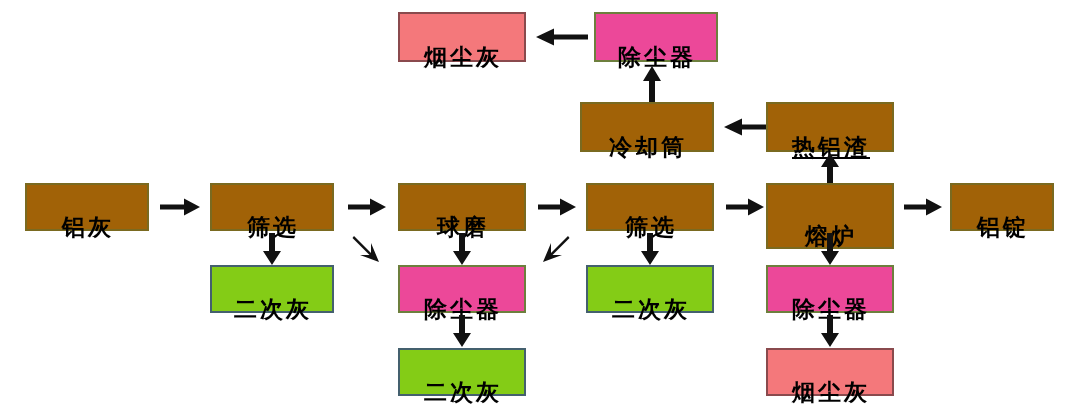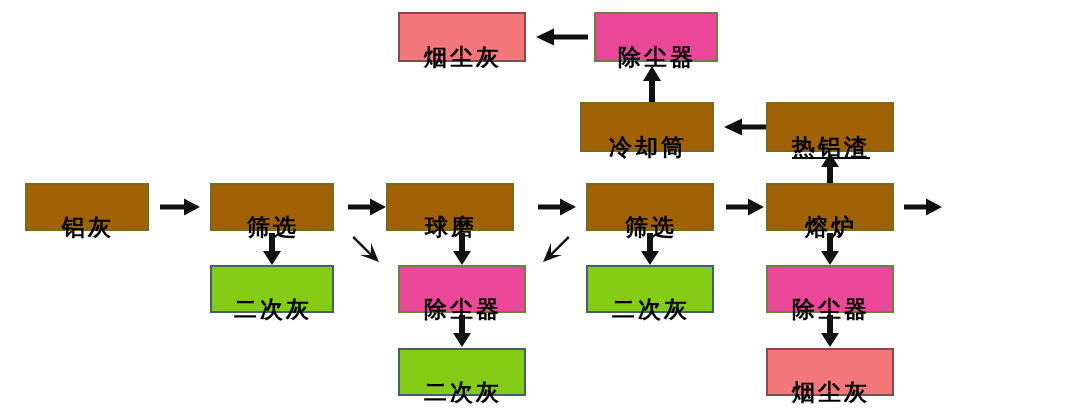--- a/index.html
+++ b/index.html
@@ -113,50 +113,53 @@
   <div class="node c-yellow" style="left:210px; top:183px; width:124px; height:48px;">
     <span class="label">筛选</span>
   </div>
 
   <div class="arrow" style="left:344px; top:195px; width:44px; height:24px;">
     <svg width="44" height="24" viewBox="0 0 44 24" aria-hidden="true">
       <path class="arrow-path" d="M4 9.5 H26 V3.5 L42 12 L26 20.5 V14.5 H4 Z"></path>
     </svg>
   </div>
 
-  <div class="node c-yellow" style="left:386px; top:183px; width:128px; height:48px;">
+  <div class="node c-yellow" style="left:398px; top:183px; width:128px; height:48px;">
     <span class="label">球磨</span>
   </div>
 
   <div class="arrow" style="left:534px; top:195px; width:44px; height:24px;">
     <svg width="44" height="24" viewBox="0 0 44 24" aria-hidden="true">
       <path class="arrow-path" d="M4 9.5 H26 V3.5 L42 12 L26 20.5 V14.5 H4 Z"></path>
     </svg>
   </div>
 
   <div class="node c-yellow" style="left:586px; top:183px; width:128px; height:48px;">
     <span class="label">筛选</span>
   </div>
 
   <div class="arrow" style="left:722px; top:195px; width:44px; height:24px;">
     <svg width="44" height="24" viewBox="0 0 44 24" aria-hidden="true">
       <path class="arrow-path" d="M4 9.5 H26 V3.5 L42 12 L26 20.5 V14.5 H4 Z"></path>
     </svg>
   </div>
 
-  <div class="node c-yellow" style="left:766px; top:183px; width:128px; height:48px;">
+  <div class="node c-yellow" style="left:766px; top:183px; width:128px; height:66px;">
     <span class="label">熔炉</span>
   </div>
 
   <div class="arrow" style="left:900px; top:195px; width:44px; height:24px;">
     <svg width="44" height="24" viewBox="0 0 44 24" aria-hidden="true">
       <path class="arrow-path" d="M4 9.5 H26 V3.5 L42 12 L26 20.5 V14.5 H4 Z"></path>
     </svg>
   </div>
 
+  <div class="node c-yellow" style="left:950px; top:183px; width:104px; height:48px;">
+    <span class="label">铝锭</span>
+  </div>
 
   <div class="arrow" style="left:260px; top:232px; width:24px; height:34px;">
     <svg width="24" height="34" viewBox="0 0 24 34" aria-hidden="true">
       <path class="arrow-path" d="M9 1 V19 H3 L12 33 L21 19 H15 V1 Z"></path>
     </svg>
   </div>
 
   <div class="arrow" style="left:450px; top:232px; width:24px; height:34px;">
     <svg width="24" height="34" viewBox="0 0 24 34" aria-hidden="true">
       <path class="arrow-path" d="M9 1 V19 H3 L12 33 L21 19 H15 V1 Z"></path>

